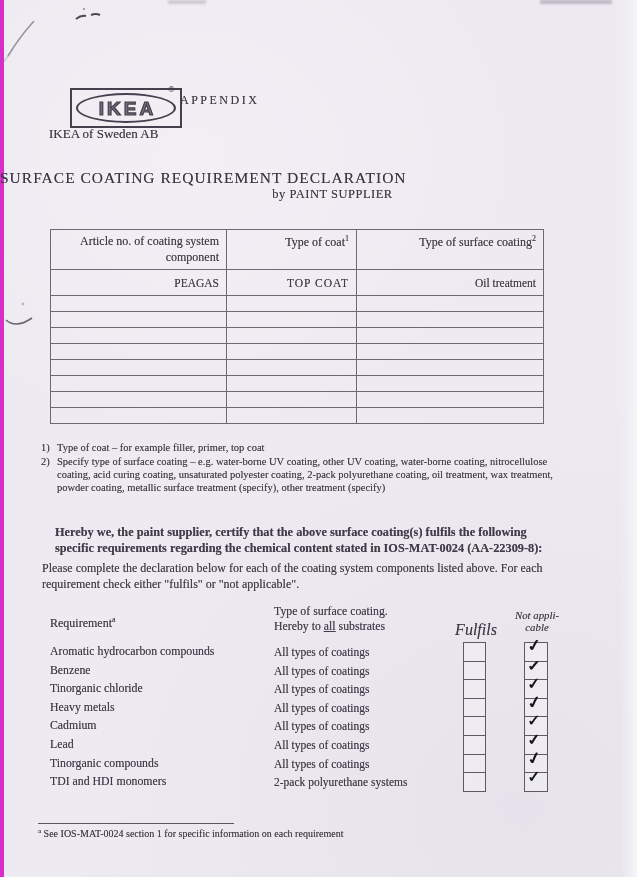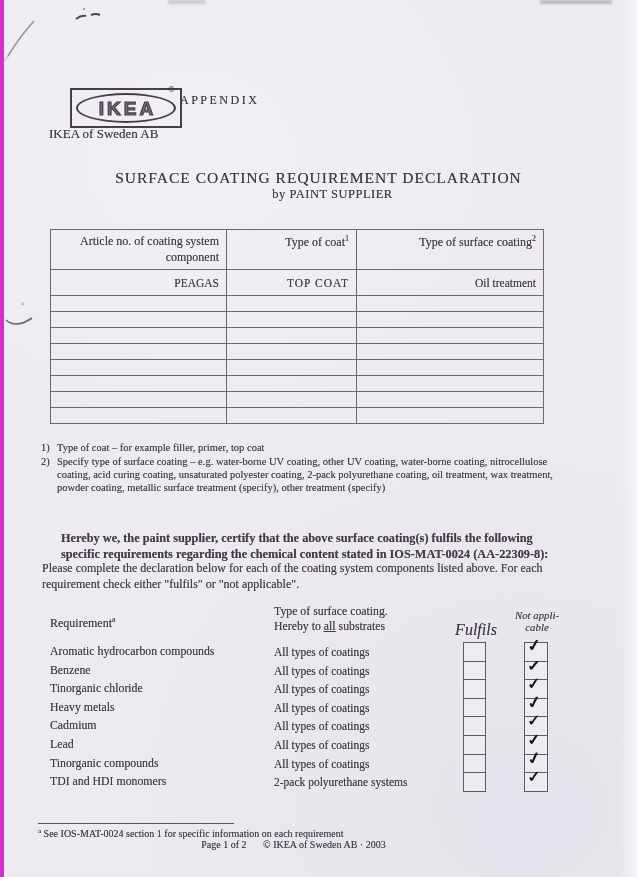--- a/index.html
+++ b/index.html
@@ -20,38 +20,38 @@
   .smudge-b{position:absolute;left:168px;top:0;width:38px;height:4px;background:rgba(116,110,128,.28);filter:blur(1px);}
   .right-light{position:absolute;right:0;top:0;width:16px;height:100%;background:linear-gradient(to right,rgba(248,247,251,0),#f6f5f9);}
   .marks{position:absolute;left:0;top:0;pointer-events:none;}
   
   .logo{position:absolute;left:70px;top:88px;width:112px;height:40px;border:2px solid #46404e;display:flex;align-items:center;justify-content:center;}
   .logo-oval{width:100px;height:30px;border:2px solid #46404e;border-radius:50%;display:flex;align-items:center;justify-content:center;}
   .logo-text{font-family:"Liberation Sans",sans-serif;font-weight:700;font-size:19px;letter-spacing:3px;line-height:1;color:rgba(70,64,78,.38);-webkit-text-stroke:1.2px #46404e;padding-left:3px;}
   .reg{position:absolute;left:168px;top:84px;font-size:9px;}
   .appendix{position:absolute;left:180px;top:93px;font-size:12px;letter-spacing:2.5px;}
   .company{position:absolute;left:49px;top:126px;font-size:13px;}
-  .title{position:absolute;left:0;right:0;top:169px;text-align:center;font-size:15.5px;letter-spacing:1px;color:#3a3542;}
+  .title{position:absolute;left:0;right:0;top:169px;font-size:15.5px;letter-spacing:1px;color:#3a3542;}
   .subtitle{position:absolute;left:0;right:0;top:187px;text-align:center;font-size:12.5px;letter-spacing:.5px;margin-left:28px;}
   
   .coating-table{position:absolute;left:50px;top:229px;width:493px;border-collapse:collapse;table-layout:fixed;}
   .coating-table col.c1{width:176px;} .coating-table col.c2{width:130px;} .coating-table col.c3{width:187px;}
   .coating-table th,.coating-table td{border:1px solid var(--tborder,#6e6876);}
   .coating-table th{height:40px;font-weight:400;font-size:12px;text-align:right;vertical-align:top;padding:4px 7px;line-height:1.25;}
   .coating-table th sup{font-size:8px;}
   .coating-table td{height:16px;font-size:11.5px;padding:0 7px;text-align:right;}
   .coating-table tbody tr:first-child td{height:26px;}
   .coating-table td.c-coat{letter-spacing:1px;}
   
   .footnotes{position:absolute;left:40px;top:441px;width:516px;font-size:10.5px;line-height:1.25;}
   .fn{display:flex;margin-bottom:1px;}
   .fn-marker{width:17px;flex:0 0 17px;padding-left:1px;}
   .fn-text{flex:1;}
   
-  .cert1{position:absolute;left:47px;top:516px;width:512px;margin:14px;font-size:12.3px;font-weight:700;line-height:1.32;color:#423c49;}
+  .cert1{position:absolute;left:47px;top:516px;width:512px;margin:8px;font-size:12.3px;font-weight:700;line-height:1.32;color:#423c49;}
   .cert2{position:absolute;left:42px;top:561px;width:518px;margin:0;font-size:12px;line-height:1.32;}
   
   .rh-req{position:absolute;left:50px;top:615px;font-size:12px;}
   .rh-req sup{font-size:8px;}
   .rh-coat{position:absolute;left:274px;top:604px;font-size:11.8px;line-height:1.28;}
   .rh-coat .u{text-decoration:underline;}
   .rh-fulfils{position:absolute;left:444px;top:621px;width:64px;text-align:center;font-style:italic;font-size:16px;}
   .rh-na{position:absolute;left:508px;top:609px;width:58px;text-align:center;font-style:italic;font-size:10.8px;line-height:1.15;}
   
   .req-rows{position:absolute;left:0;top:642px;width:637px;}
@@ -261,18 +261,14 @@
           <span class="check">✓</span>
         </div>
       </div>
     </div>
 
   <div class="footer-rule"></div>
   <div class="footer-note">
     <sup>a</sup>
     <span>See IOS-MAT-0024 section 1 for specific information on each requirement</span>
   </div>
-  <div class="footer-page">
-    <span>Page 1 of 2</span><span class="sp"></span>
-    <span>© IKEA of Sweden AB · 2003</span>
-  </div>
 
 </div>
 
 </body></html>

